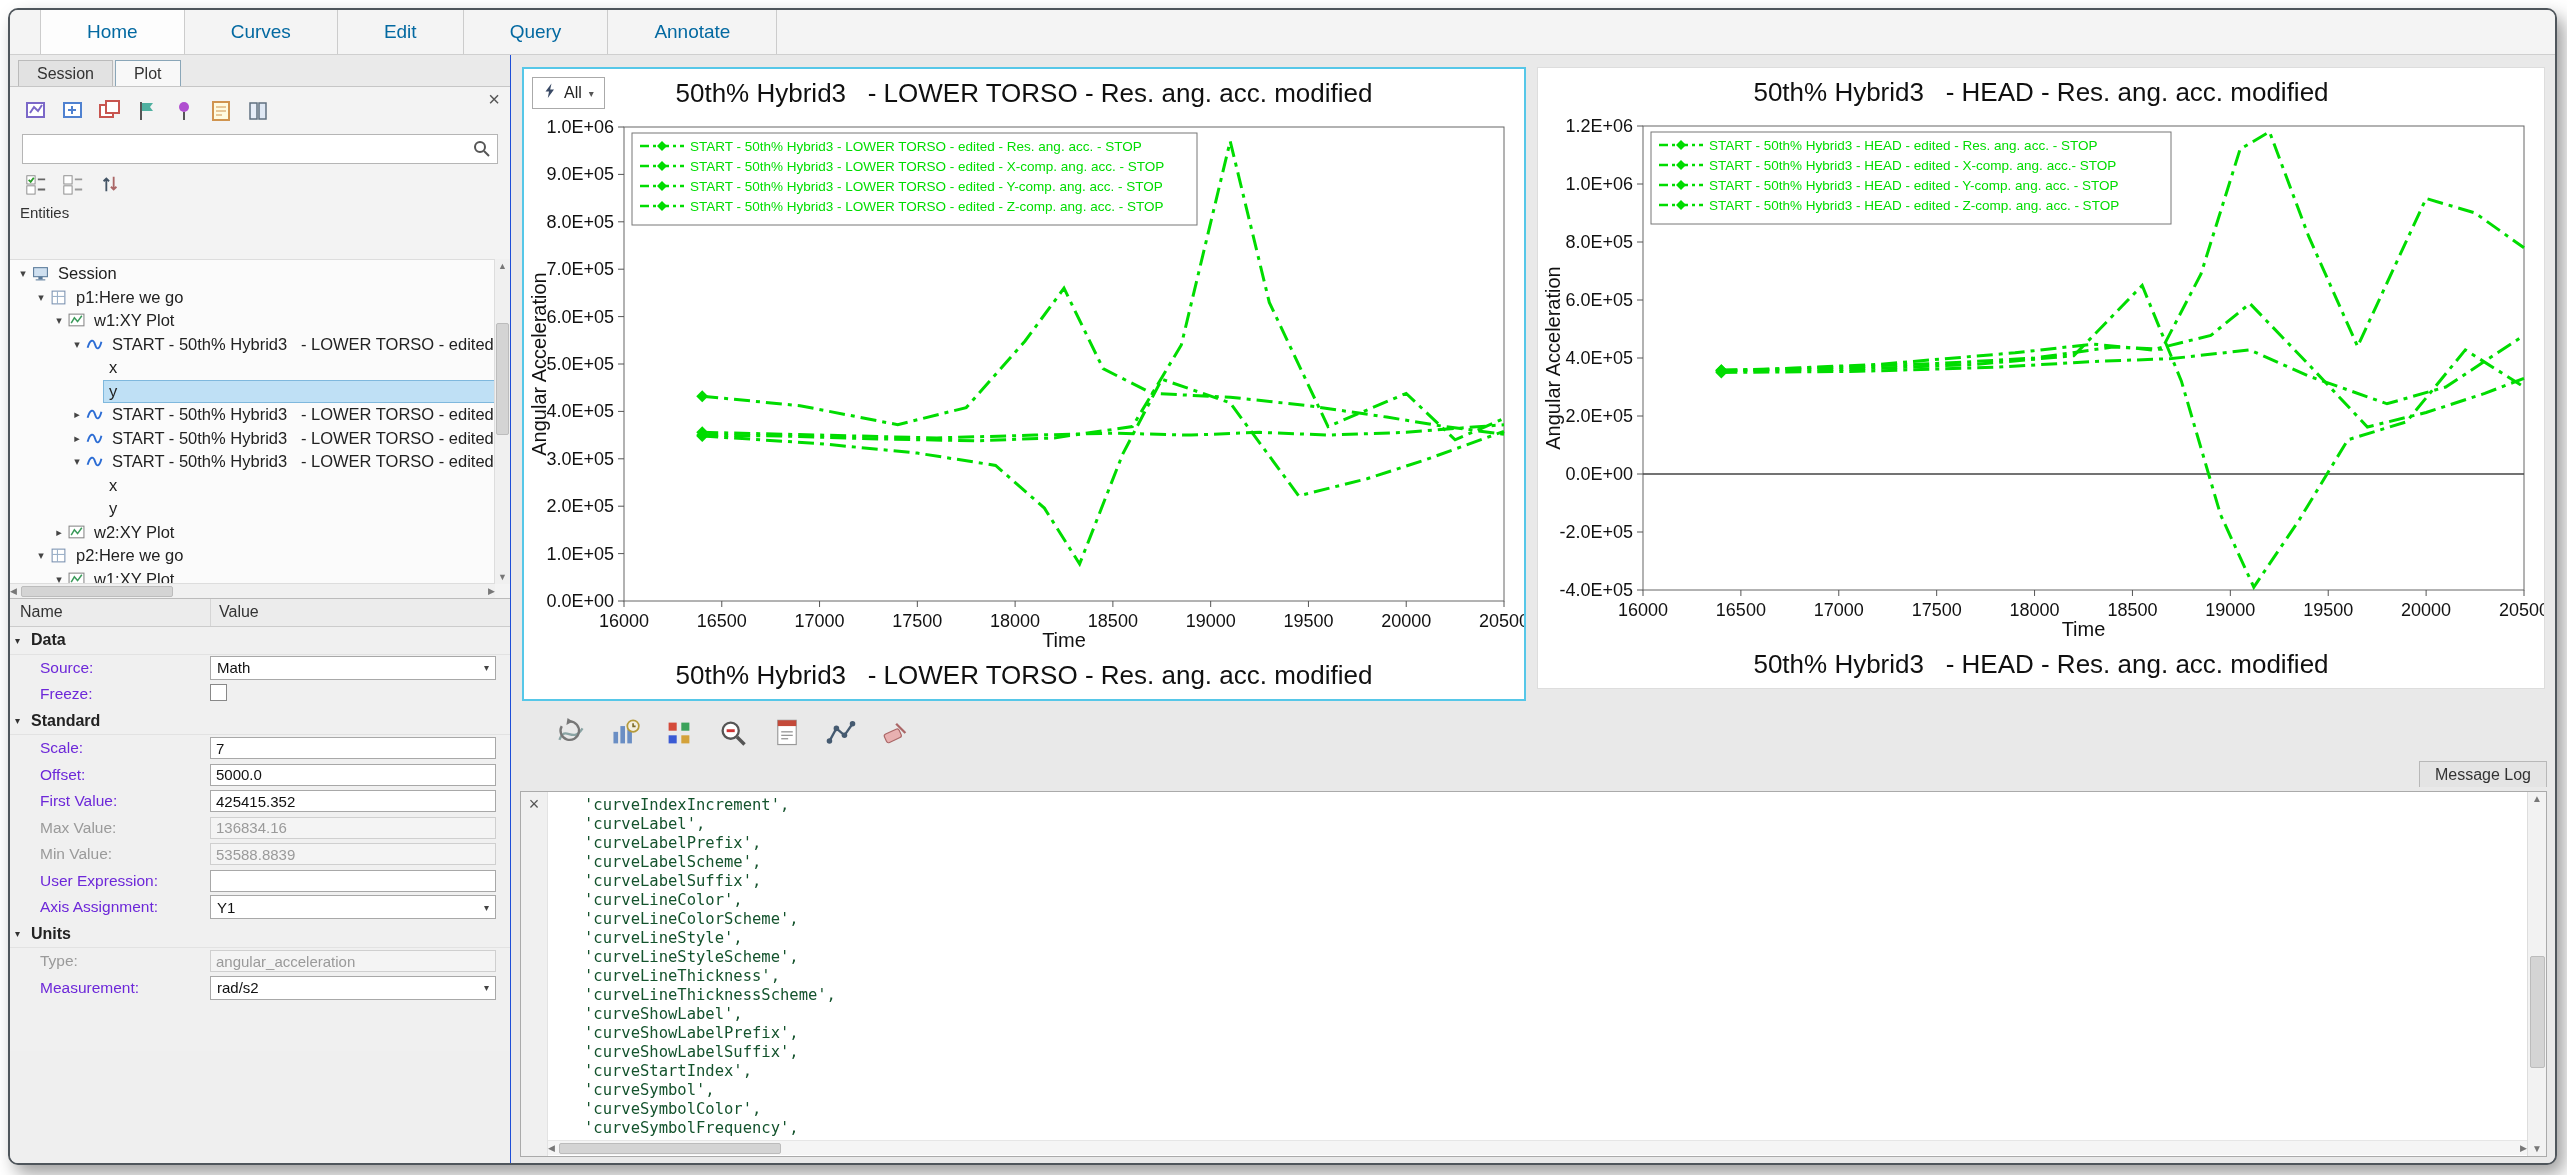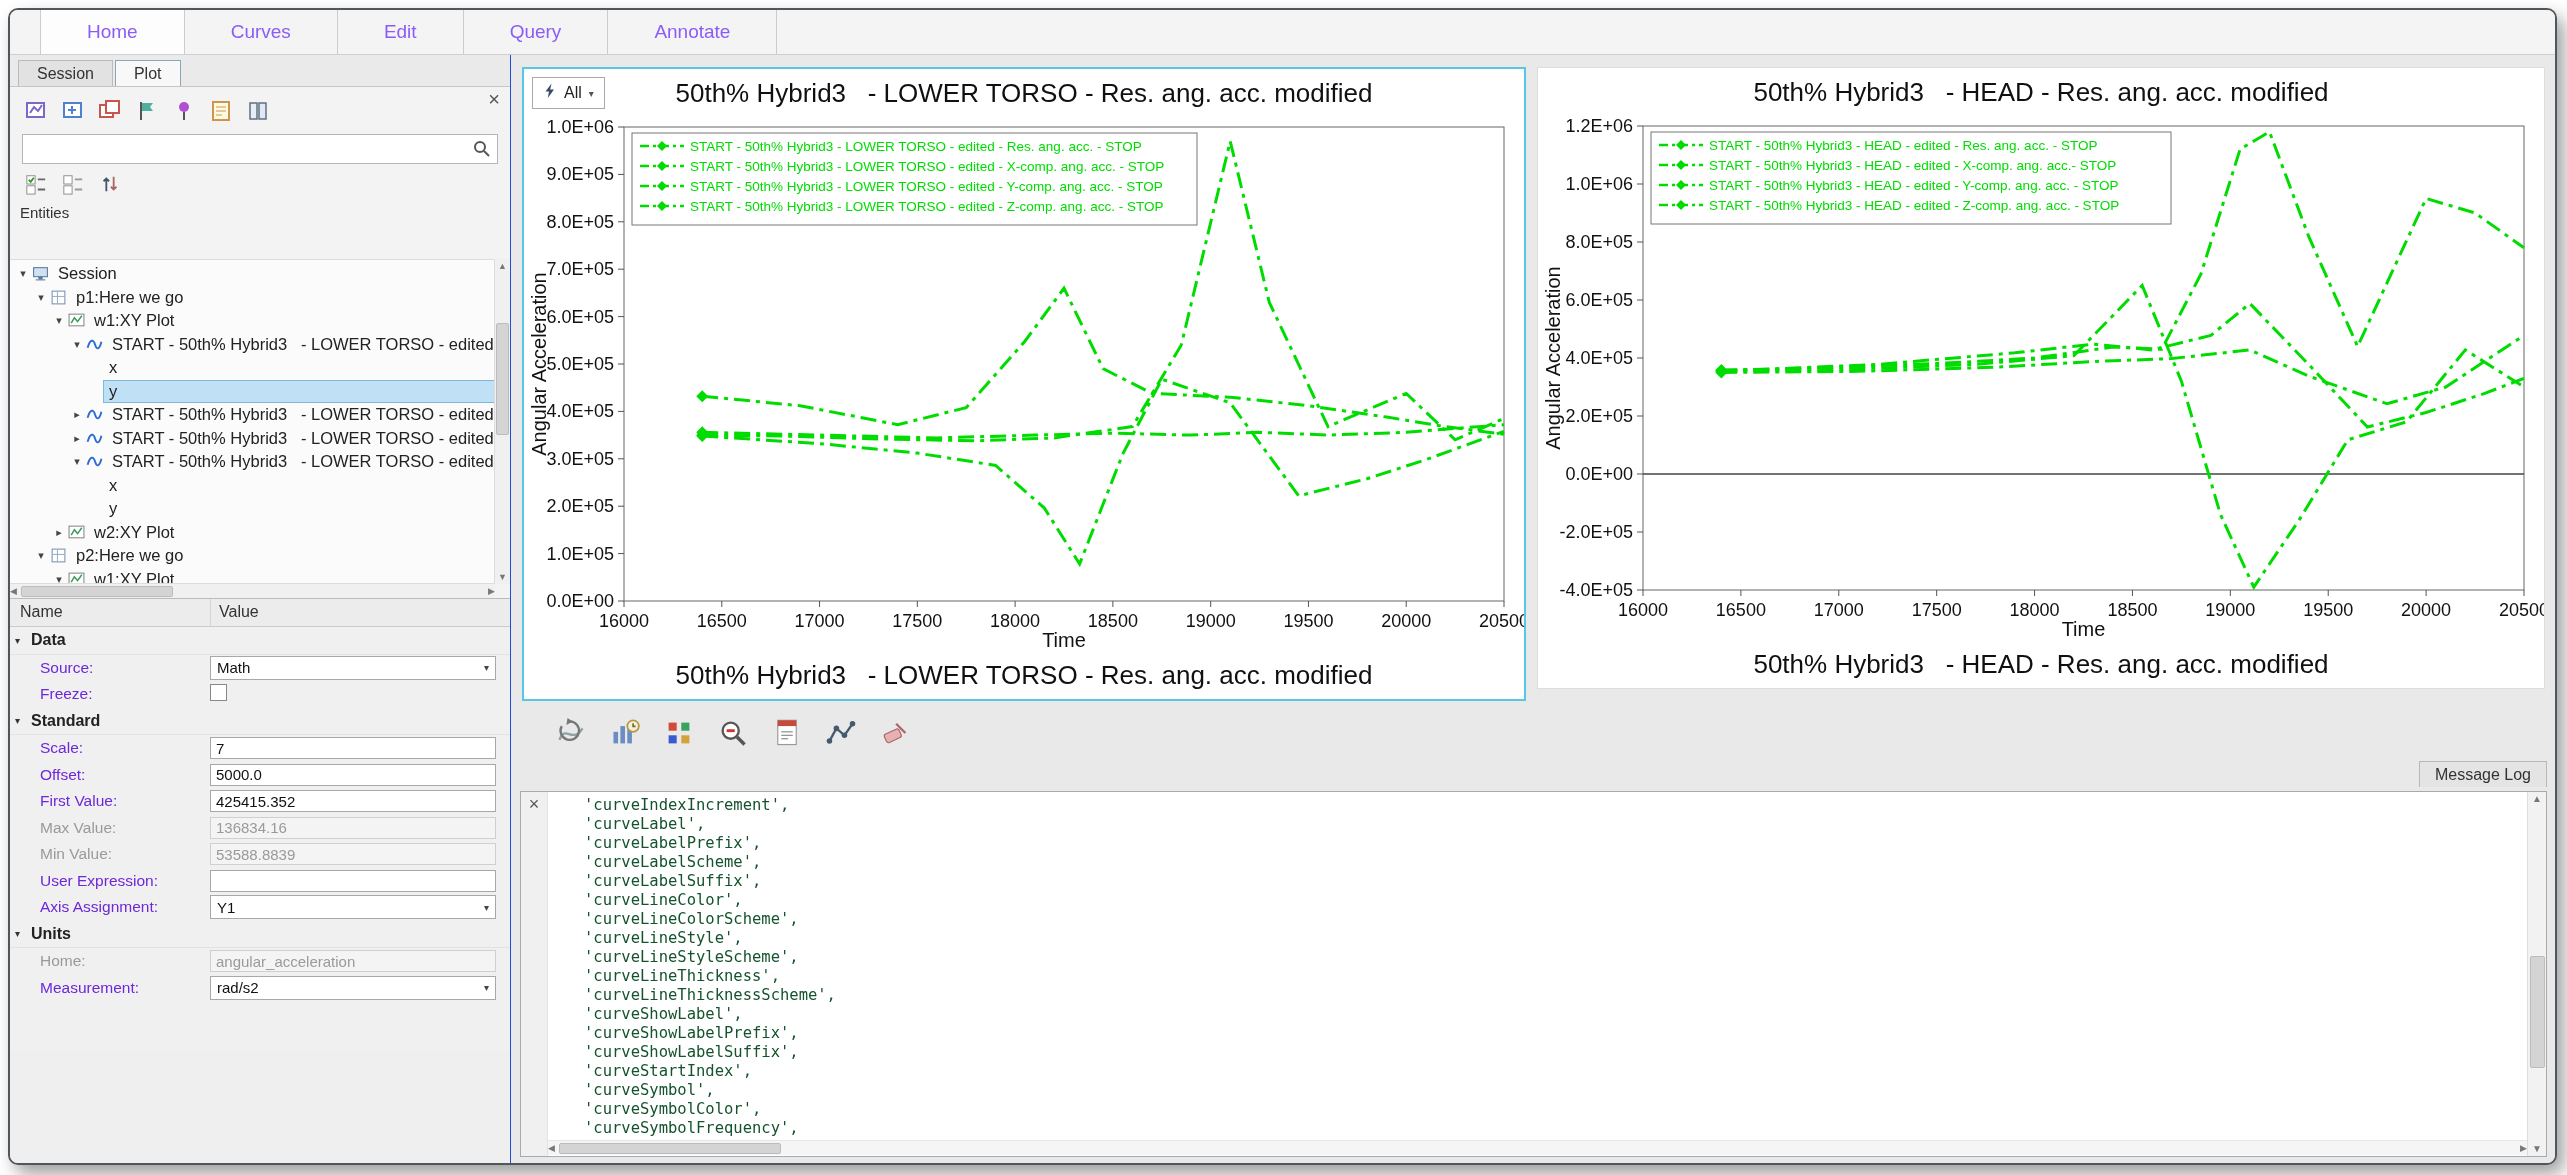--- a/index.html
+++ b/index.html
@@ -4,21 +4,21 @@
 <style>
   html,body{margin:0;padding:0;background:#ffffff;}
   body{font-family:"Liberation Sans",sans-serif;}
   .stage{position:relative;width:2567px;height:1175px;background:#fff;overflow:hidden;}
   .window{position:absolute;left:8px;top:8px;width:2545px;height:1153px;background:#f0f0f0;
           border:2px solid #4f565c;border-radius:10px;box-shadow:7px 9px 18px rgba(0,0,0,.38);overflow:hidden;}
 
   
   .ribbon{position:absolute;left:0;top:0;right:0;height:44px;background:#f4f4f4;border-bottom:1px solid #cfcfcf;
           display:flex;align-items:stretch;padding-left:30px;}
-  .rtab{padding:0 46px;display:flex;align-items:center;font-size:19px;color:#8b5cf6;border-right:1px solid #ccc;}
+  .rtab{padding:0 46px;display:flex;align-items:center;font-size:19px;color:#0369a1;border-right:1px solid #ccc;}
   .rtab:first-child{border-left:1px solid #ccc;}
   .rtab.active{background:#fdfdfd;}
 
   
   .left-panel{position:absolute;left:0;top:45px;width:500px;bottom:0;background:#efefef;border-right:5px solid #1d4ed8;}
   .lp-tabs{height:31px;display:flex;align-items:flex-end;padding-left:8px;gap:2px;border-bottom:1px solid #c6c6c6;background:#eaeaea;}
   .lp-tab{padding:4px 18px 3px;font-size:16px;border:1px solid #bbb;border-bottom:none;background:#e2e2e2;color:#333;}
   .lp-tab.active{background:#f8f8f8;border-color:#8aa6b8;}
   .browser{position:absolute;left:0;top:32px;right:0;height:511px;background:#f3f3f3;}
   .close-x{position:absolute;right:10px;top:2px;font-size:20px;color:#555;line-height:20px;}
@@ -319,21 +319,21 @@
                   <span>Y1</span>
                   <span class="pselect-caret">▾</span>
                 </div>
               </div>
             </div>
             <div class="prop-row section">
               <span class="sec-arrow">▾</span>
               <span class="sec-label">Units</span>
             </div>
             <div class="prop-row">
-              <div class="prop-label dim">Home:</div>
+              <div class="prop-label dim">Type:</div>
               <div class="prop-value"><input class="pinput disabled" readonly="" value="angular_acceleration" style=""></div>
             </div>
             <div class="prop-row">
               <div class="prop-label">Measurement:</div>
               <div class="prop-value">
                 <div class="pselect">
                   <span>rad/s2</span>
                   <span class="pselect-caret">▾</span>
                 </div>
               </div>

